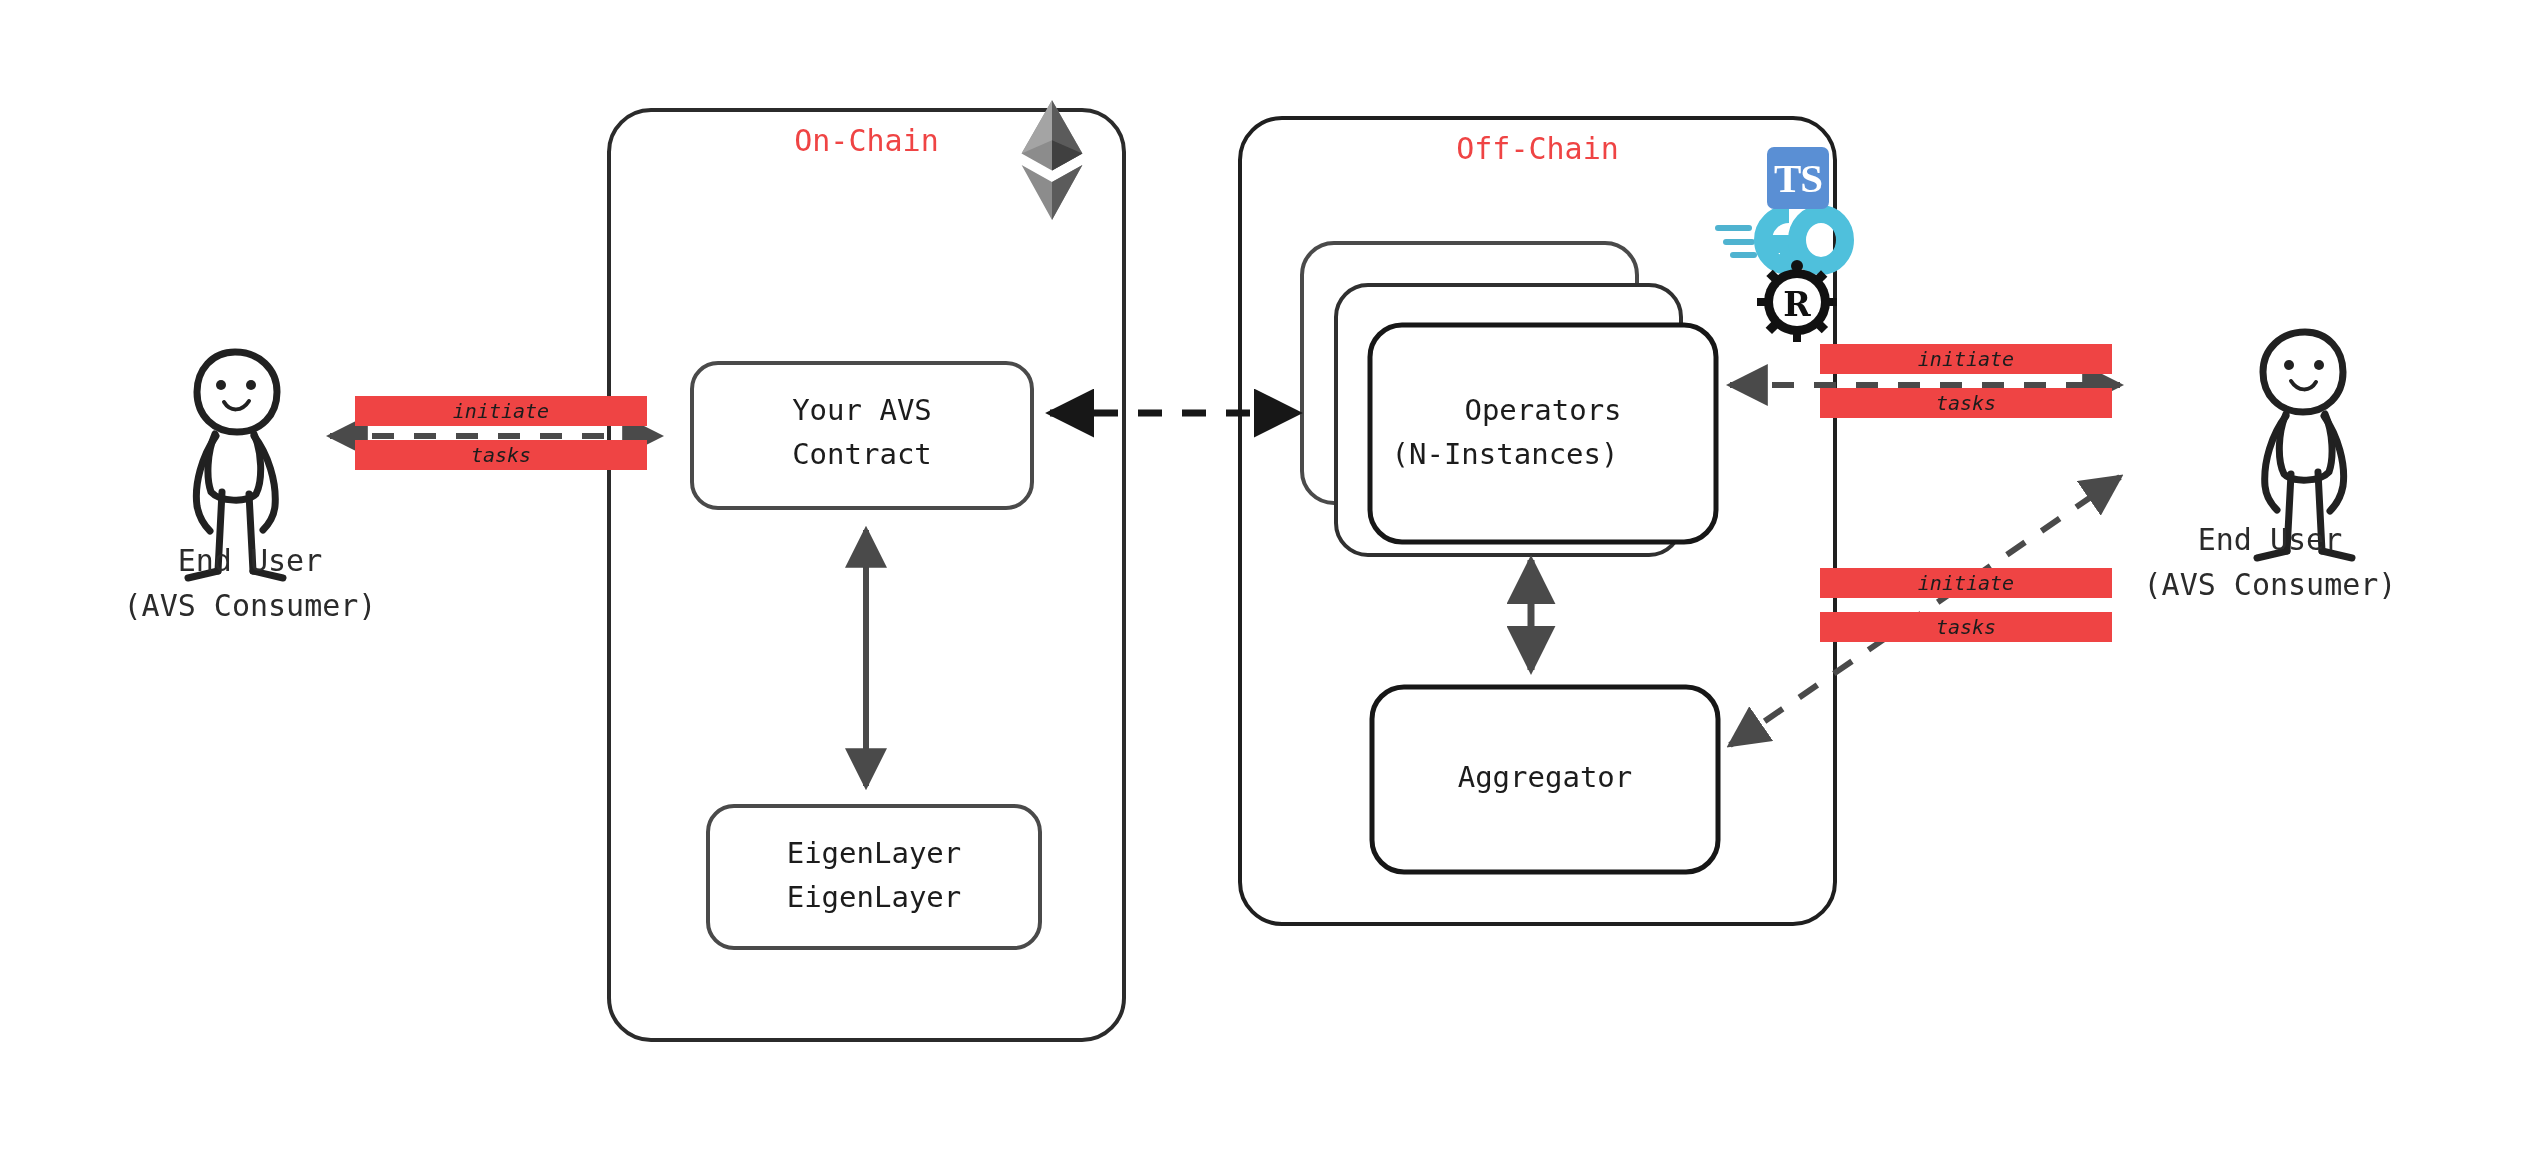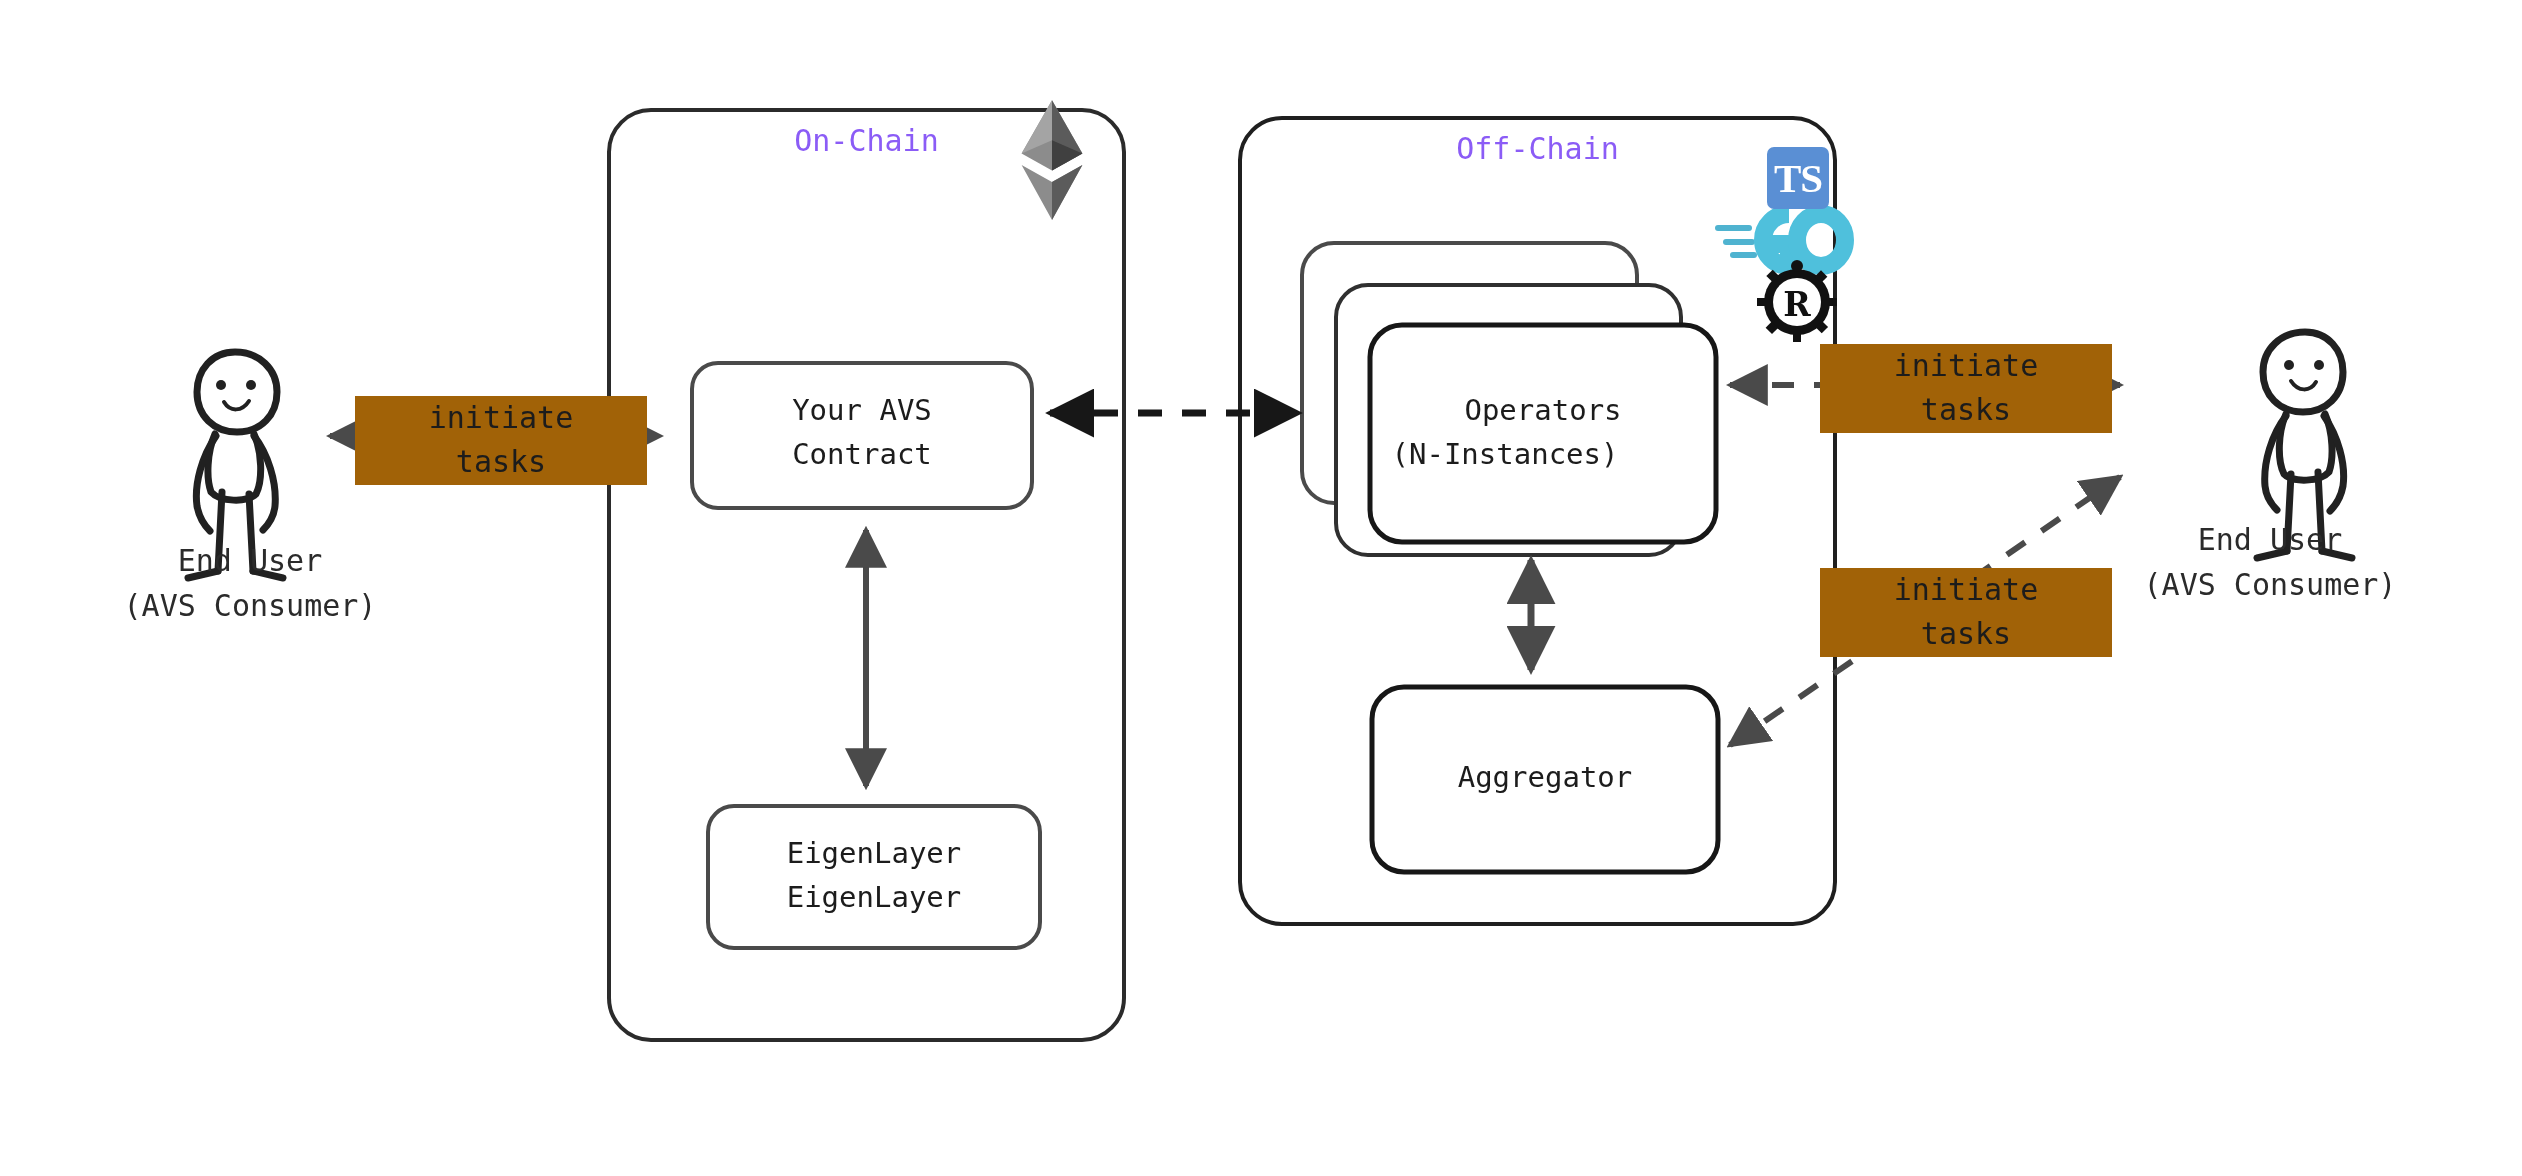--- a/index.html
+++ b/index.html
@@ -29,35 +29,36 @@
     position: absolute;
     font-family: "DejaVu Sans Mono", monospace;
     color: #1c1c1c;
     text-align: center;
     line-height: 1.42;
     white-space: pre;
     user-select: none;
   }
   .panel-title {
     font-size: 30px;
-    color: #8b5cf6;
+    color: #ef4444;
   }
   .box-label {
     font-size: 29px;
     color: #1c1c1c;
   }
   .actor-label {
     font-size: 30px;
     color: #2b2b2b;
   }
   .edge-label {
-    font-size: 30px;
+    font-size: 20px;
     color: #1c1c1c;
-    background: #a16207;
+    background: #ef4444;
     padding: 1px 6px;
+    font-style: italic;
   }
   .logo {
     position: absolute;
   }
   .ts-logo {
     width: 62px;
     height: 62px;
     background: #5a8fd4;
     border-radius: 7px;
     color: #ffffff;

